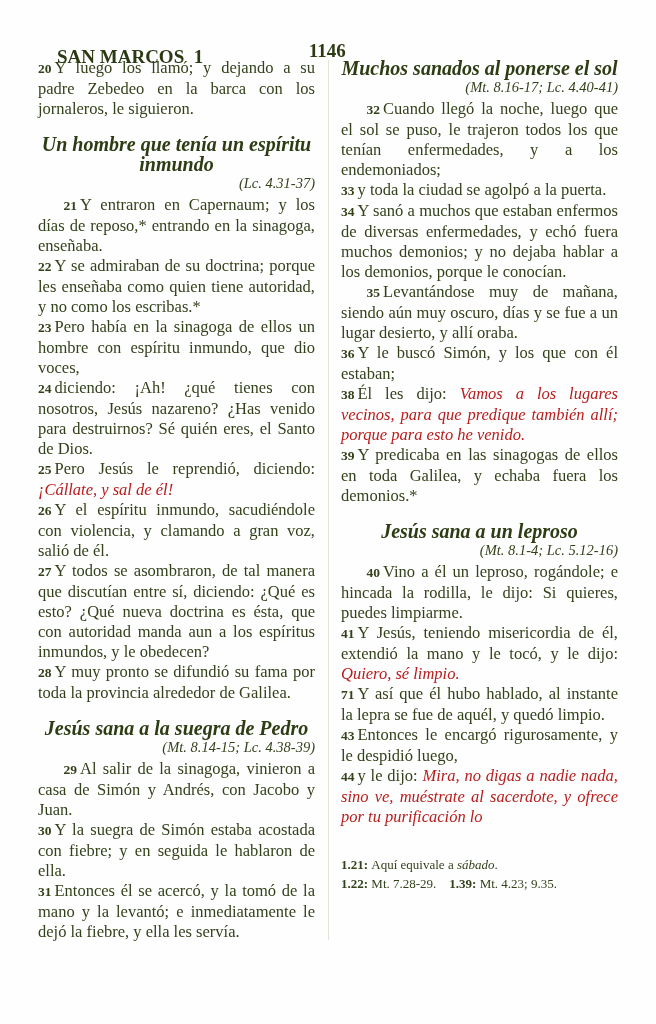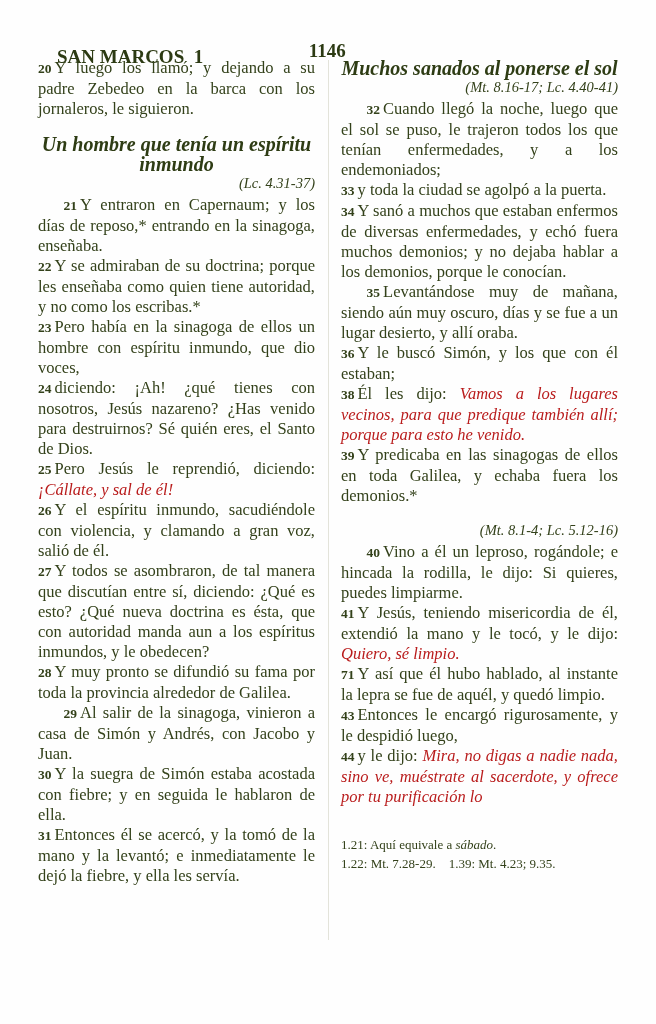--- a/index.html
+++ b/index.html
@@ -72,21 +72,21 @@
     font-size:14.5px;
     line-height:18px;
     text-align:right;
   }
   .footnotes {
     margin-top:28px;
     font-size:13px;
     line-height:19px;
     white-space:pre-wrap;
   }
-  .fn-ref { font-weight:normal; }
+  .fn-ref { font-weight:bold; }
   .fn-italic { font-style:italic; }
 </style>
 </head>
 <body>
 
 <div class="page">
   <div class="page-header">
     <span>SAN MARCOS  1</span>
     <span class="page-number">1146</span>
   </div>
@@ -99,37 +99,42 @@
           <div class="heading-ref">(Lc. 4.31-37)</div>
         </div>
         <p class="verse indent"><span class="vnum">21</span><span>Y entraron en Capernaum; y los días de reposo,* entrando en la sinagoga, enseñaba.</span></p>
         <p class="verse"><span class="vnum">22</span><span>Y se admiraban de su doctrina; porque les enseñaba como quien tiene autoridad, y no como los escribas.*</span></p>
         <p class="verse"><span class="vnum">23</span><span>Pero había en la sinagoga de ellos un hombre con espíritu inmundo, que dio voces,</span></p>
         <p class="verse"><span class="vnum">24</span><span>diciendo: ¡Ah! ¿qué tienes con nosotros, Jesús nazareno? ¿Has venido para destruirnos? Sé quién eres, el Santo de Dios.</span></p>
         <p class="verse"><span class="vnum">25</span><span>Pero Jesús le reprendió, diciendo: </span><span class="red">¡Cállate, y sal de él!</span></p>
         <p class="verse"><span class="vnum">26</span><span>Y el espíritu inmundo, sacudiéndole con violencia, y clamando a gran voz, salió de él.</span></p>
         <p class="verse"><span class="vnum">27</span><span>Y todos se asombraron, de tal manera que discutían entre sí, diciendo: ¿Qué es esto? ¿Qué nueva doctrina es ésta, que con autoridad manda aun a los espíritus inmundos, y le obedecen?</span></p>
         <p class="verse"><span class="vnum">28</span><span>Y muy pronto se difundió su fama por toda la provincia alrededor de Galilea.</span></p>
+        <div class="heading">
+          <div class="heading-title">Jesús sana a la suegra de Pedro</div>
+          <div class="heading-ref">(Mt. 8.14-15; Lc. 4.38-39)</div>
+        </div>
         <p class="verse indent"><span class="vnum">29</span><span>Al salir de la sinagoga, vinieron a casa de Simón y Andrés, con Jacobo y Juan.</span></p>
         <p class="verse"><span class="vnum">30</span><span>Y la suegra de Simón estaba acostada con fiebre; y en seguida le hablaron de ella.</span></p>
         <p class="verse"><span class="vnum">31</span><span>Entonces él se acercó, y la tomó de la mano y la levantó; e inmediatamente le dejó la fiebre, y ella les servía.</span></p>
       </div>
     <div class="col" id="col-1">
         <div class="heading">
           <div class="heading-title">Muchos sanados al ponerse el sol</div>
           <div class="heading-ref">(Mt. 8.16-17; Lc. 4.40-41)</div>
         </div>
         <p class="verse indent"><span class="vnum">32</span><span>Cuando llegó la noche, luego que el sol se puso, le trajeron todos los que tenían enfermedades, y a los endemoniados;</span></p>
         <p class="verse"><span class="vnum">33</span><span>y toda la ciudad se agolpó a la puerta.</span></p>
         <p class="verse"><span class="vnum">34</span><span>Y sanó a muchos que estaban enfermos de diversas enfermedades, y echó fuera muchos demonios; y no dejaba hablar a los demonios, porque le conocían.</span></p>
         <p class="verse indent"><span class="vnum">35</span><span>Levantándose muy de mañana, siendo aún muy oscuro, días y se fue a un lugar desierto, y allí oraba.</span></p>
         <p class="verse"><span class="vnum">36</span><span>Y le buscó Simón, y los que con él estaban;</span></p>
         <p class="verse"><span class="vnum">38</span><span>Él les dijo: </span><span class="red">Vamos a los lugares vecinos, para que predique también allí; porque para esto he venido.</span></p>
         <p class="verse"><span class="vnum">39</span><span>Y predicaba en las sinagogas de ellos en toda Galilea, y echaba fuera los demonios.*</span></p>
         <div class="heading">
+          <div class="heading-title">Jesús sana a un leproso</div>
           <div class="heading-ref">(Mt. 8.1-4; Lc. 5.12-16)</div>
         </div>
         <p class="verse indent"><span class="vnum">40</span><span>Vino a él un leproso, rogándole; e hincada la rodilla, le dijo: Si quieres, puedes limpiarme.</span></p>
         <p class="verse"><span class="vnum">41</span><span>Y Jesús, teniendo misericordia de él, extendió la mano y le tocó, y le dijo: </span><span class="red">Quiero, sé limpio.</span></p>
         <p class="verse"><span class="vnum">71</span><span>Y así que él hubo hablado, al instante la lepra se fue de aquél, y quedó limpio.</span></p>
         <p class="verse"><span class="vnum">43</span><span>Entonces le encargó rigurosamente, y le despidió luego,</span></p>
         <p class="verse"><span class="vnum">44</span><span>y le dijo: </span><span class="red">Mira, no digas a nadie nada, sino ve, muéstrate al sacerdote, y ofrece por tu purificación lo</span></p>
         <div class="footnotes"><div class="fn-line"><span class="fn-ref">1.21: </span><span>Aquí equivale a </span><span class="fn-italic">sábado</span><span>.</span></div><div class="fn-line"><span class="fn-ref">1.22: </span><span>Mt. 7.28-29.    </span><span class="fn-ref">1.39: </span><span>Mt. 4.23; 9.35.</span></div></div>
       </div>
   </div>

